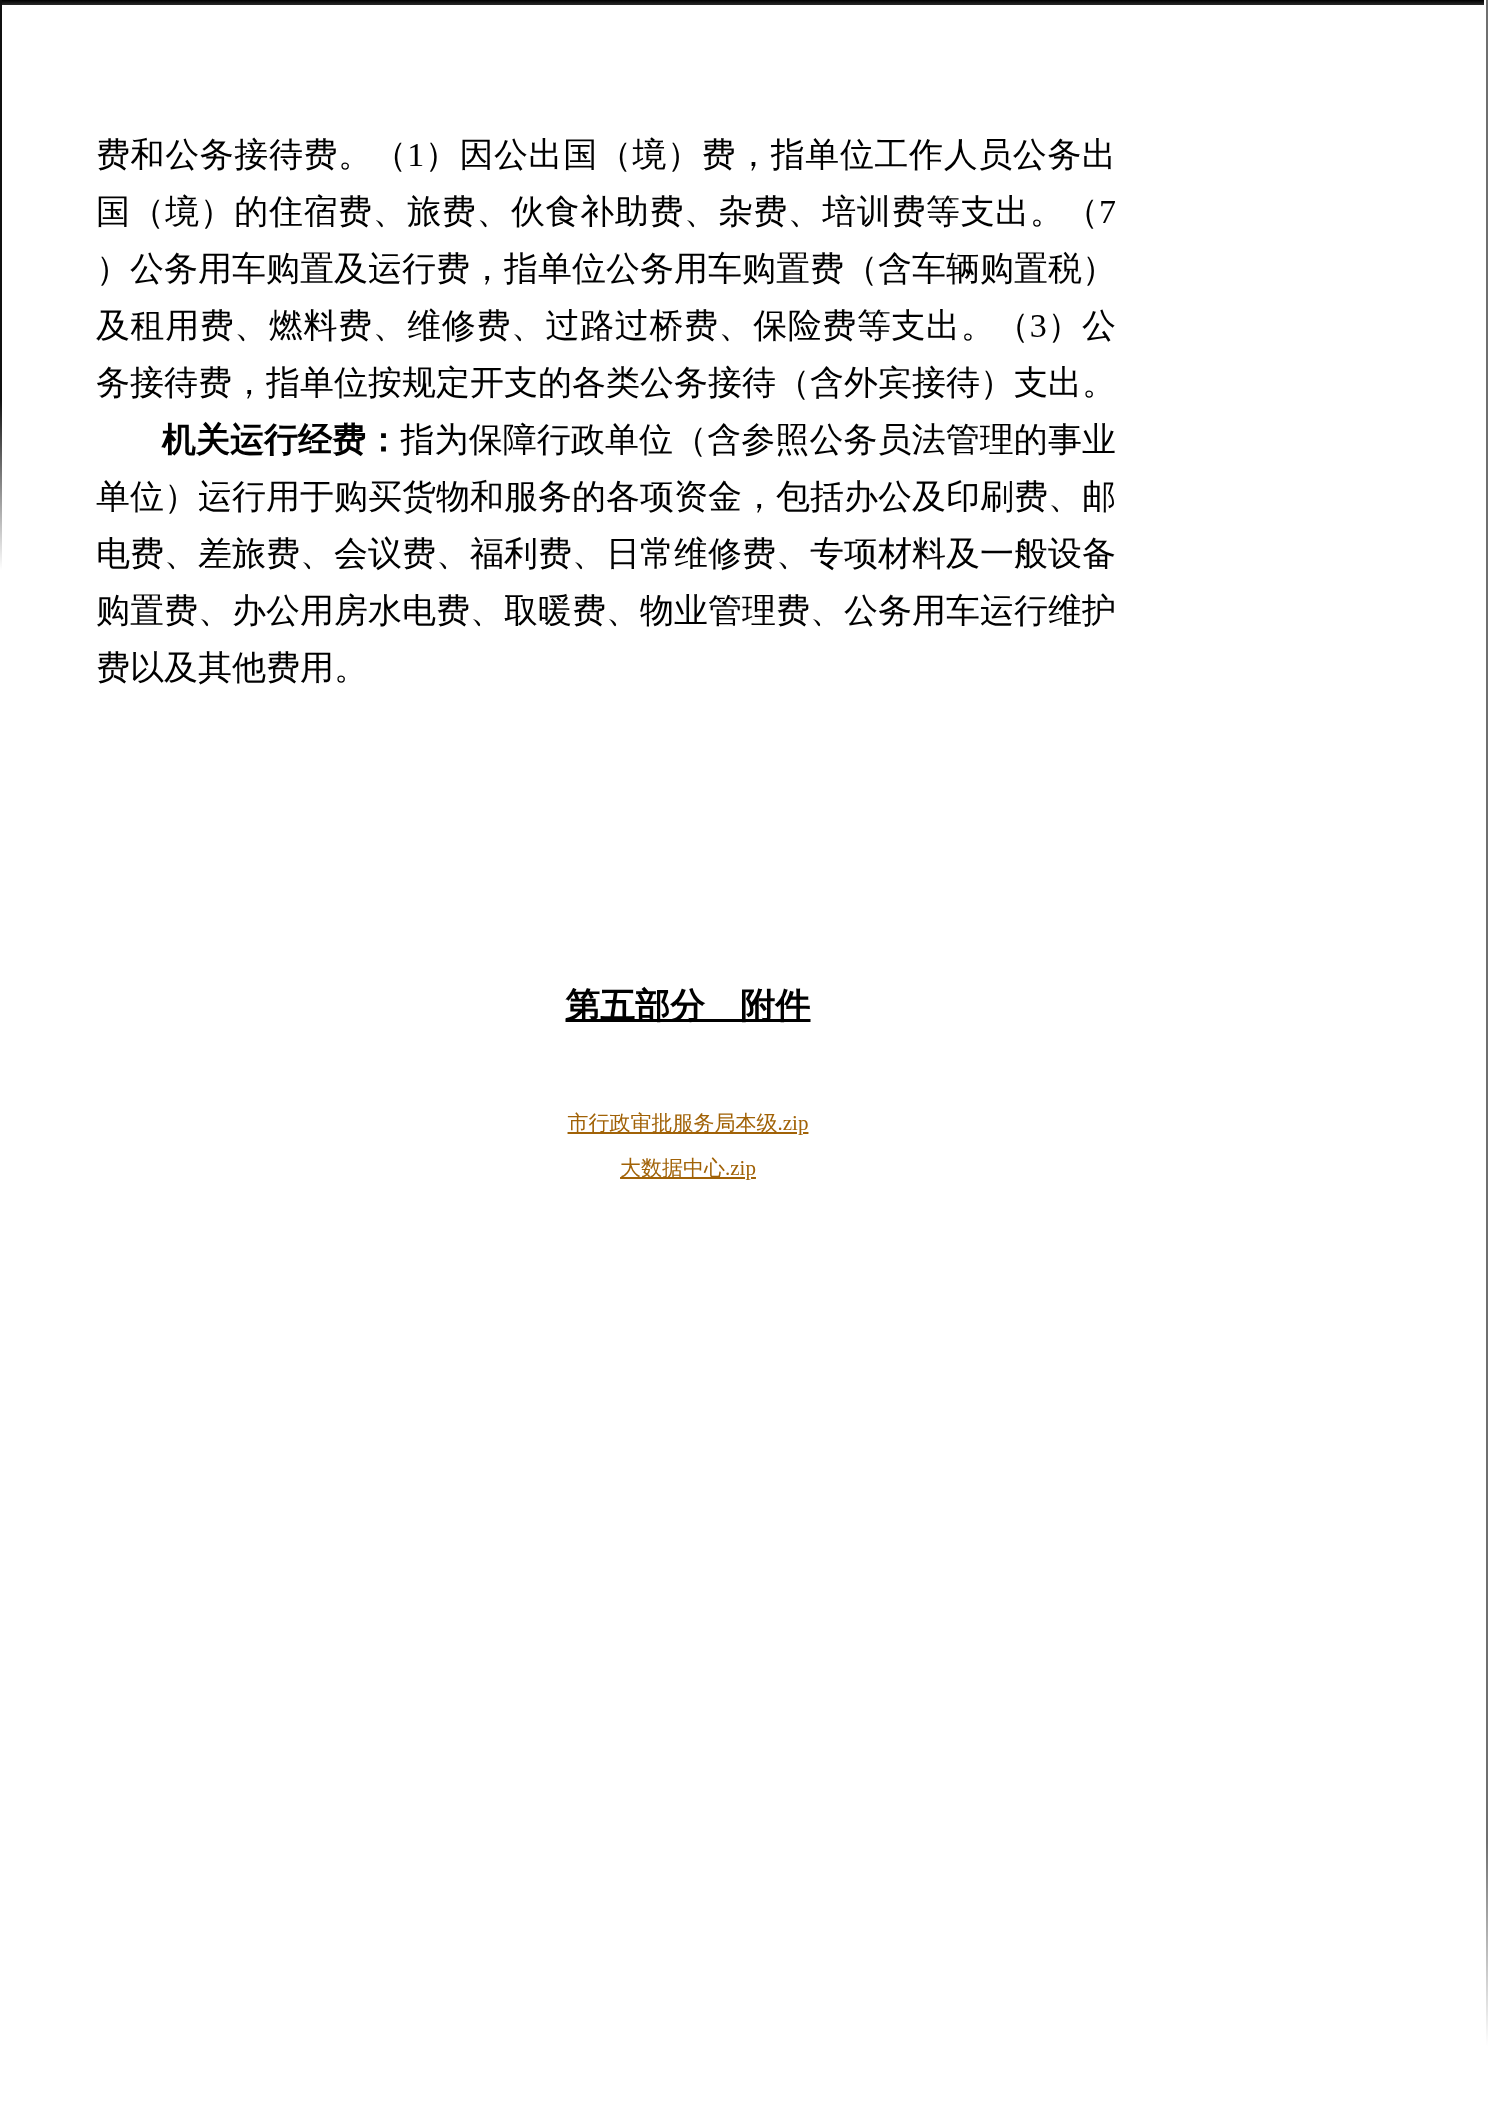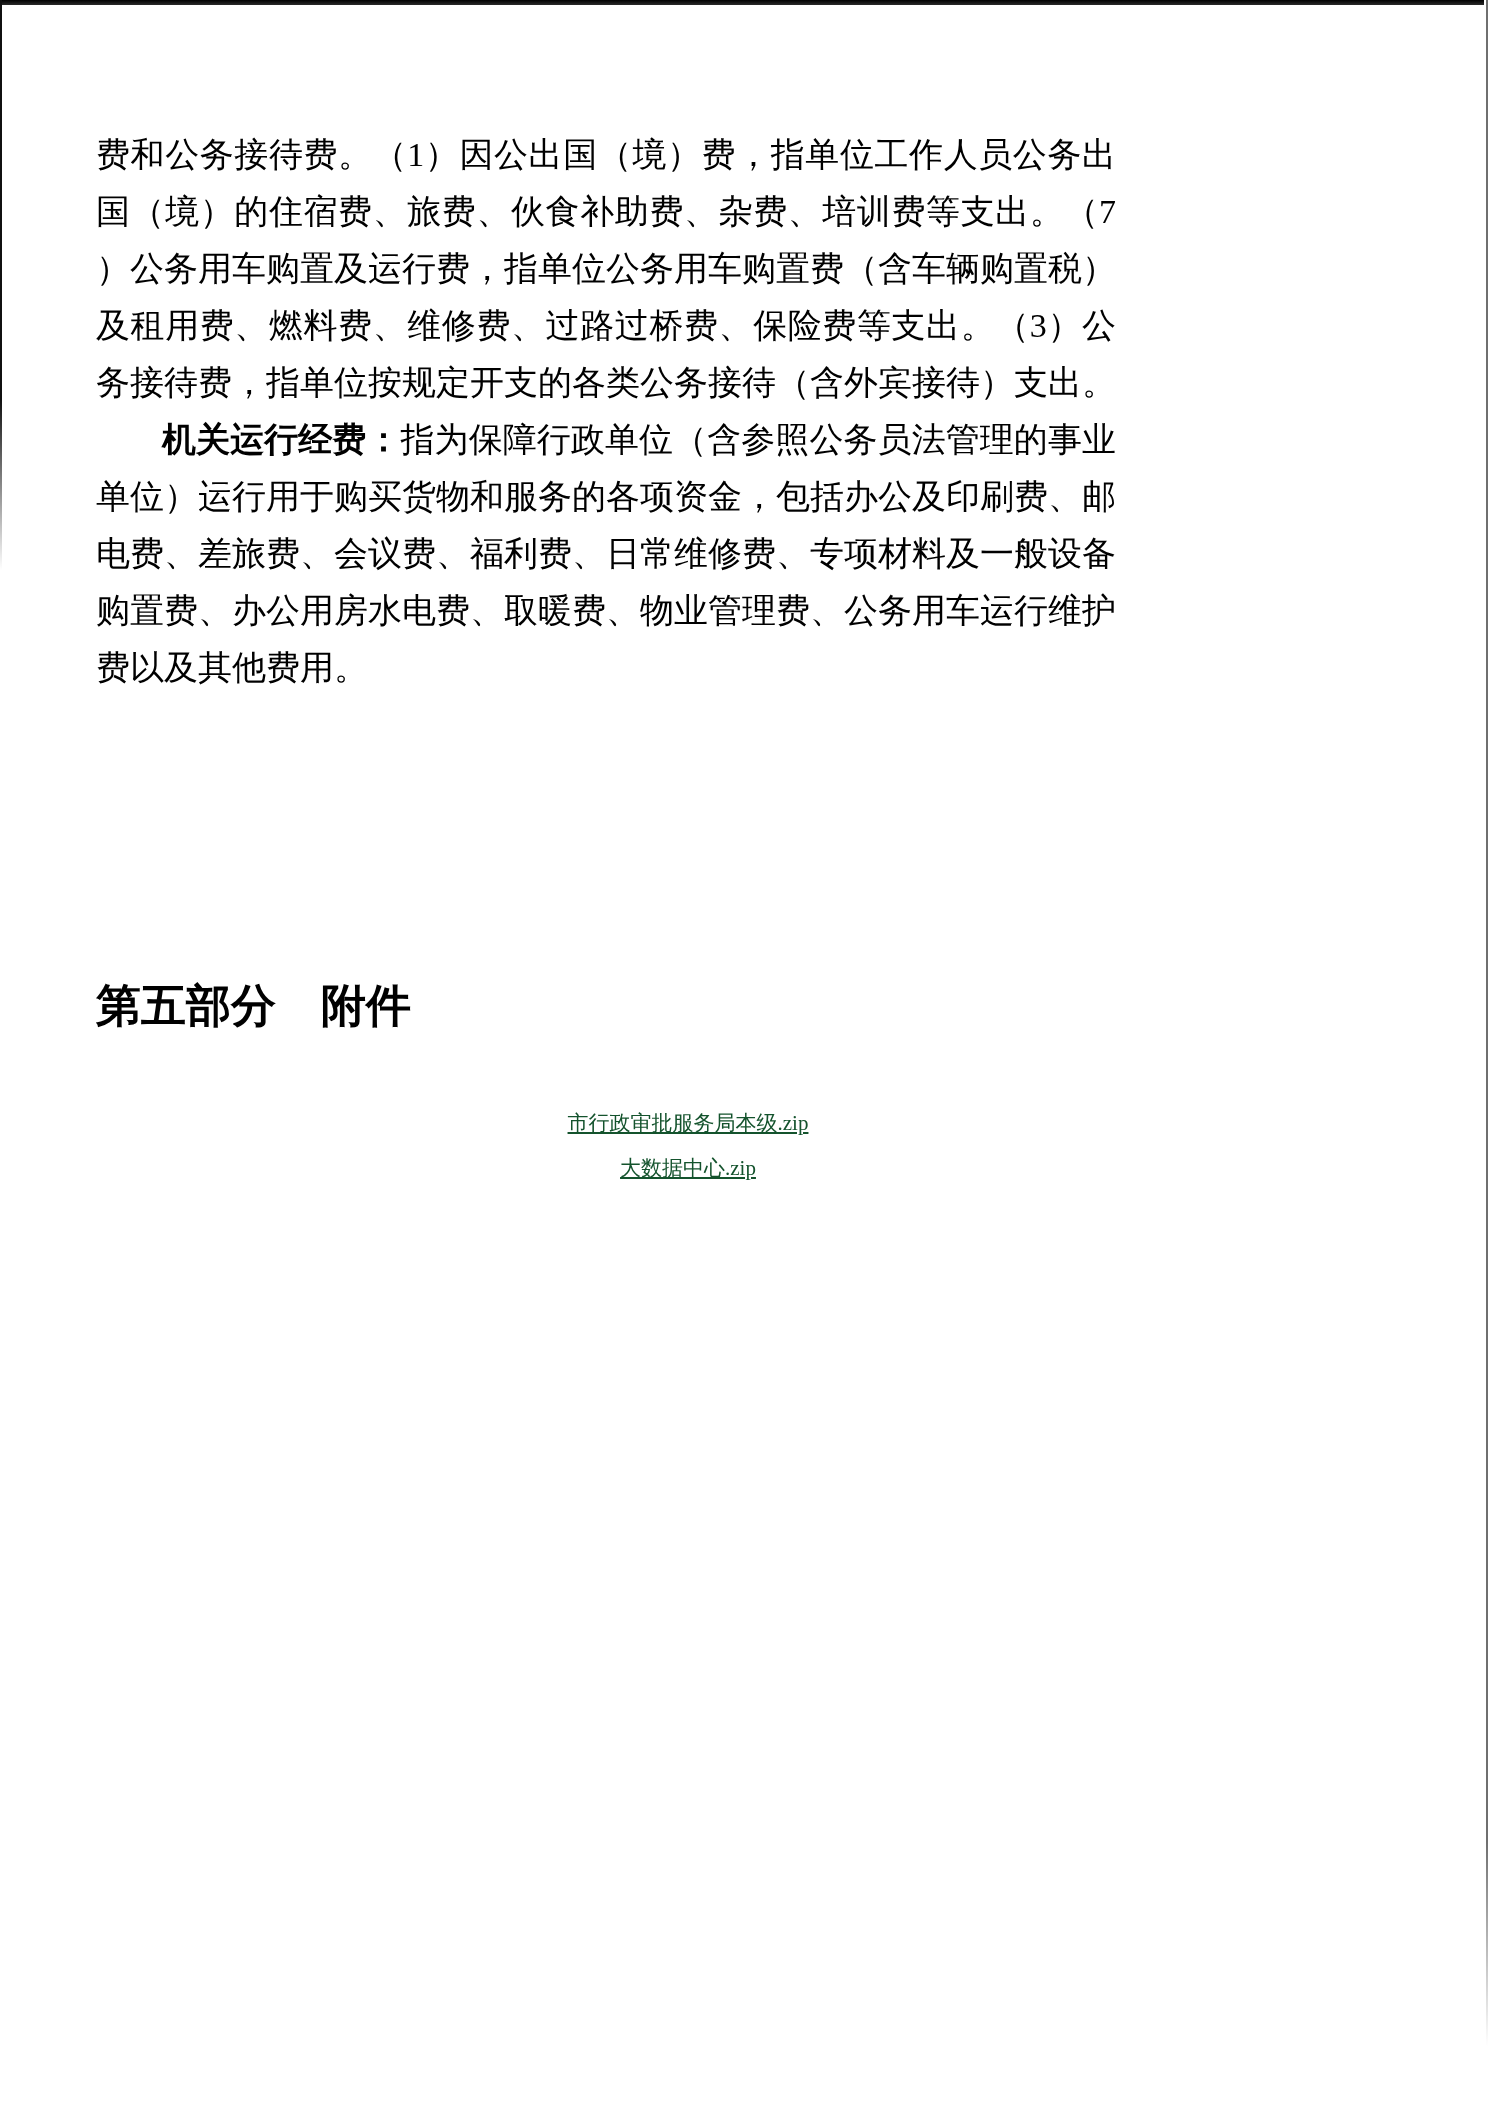--- a/index.html
+++ b/index.html
@@ -58,36 +58,38 @@
   .body-text p.indented {
     text-indent: 66px;
   }
   .lead {
     font-weight: bold;
   }
 
   .section-heading {
     margin-top: 282px;
     width: 1184px;
-    font-size: 45px;
+    font-size: 35px;
     font-weight: bold;
     line-height: 56px;
+    text-align: center;
     white-space: pre;
+    text-decoration: underline;
   }
 
   .attachments {
     margin-top: 73px;
     width: 1184px;
     text-align: center;
   }
   .attachment-link {
     display: inline-block;
     font-size: 21px;
     line-height: 33px;
-    color: #14532d;
+    color: #a16207;
     text-decoration: underline;
     cursor: pointer;
     font-family: "Liberation Serif", "DejaVu Serif", serif;
   }
   .attachment-row { margin: 0; }
   .attachment-row + .attachment-row { margin-top: 12px; }
 </style>
 </head>
 <body>
 

